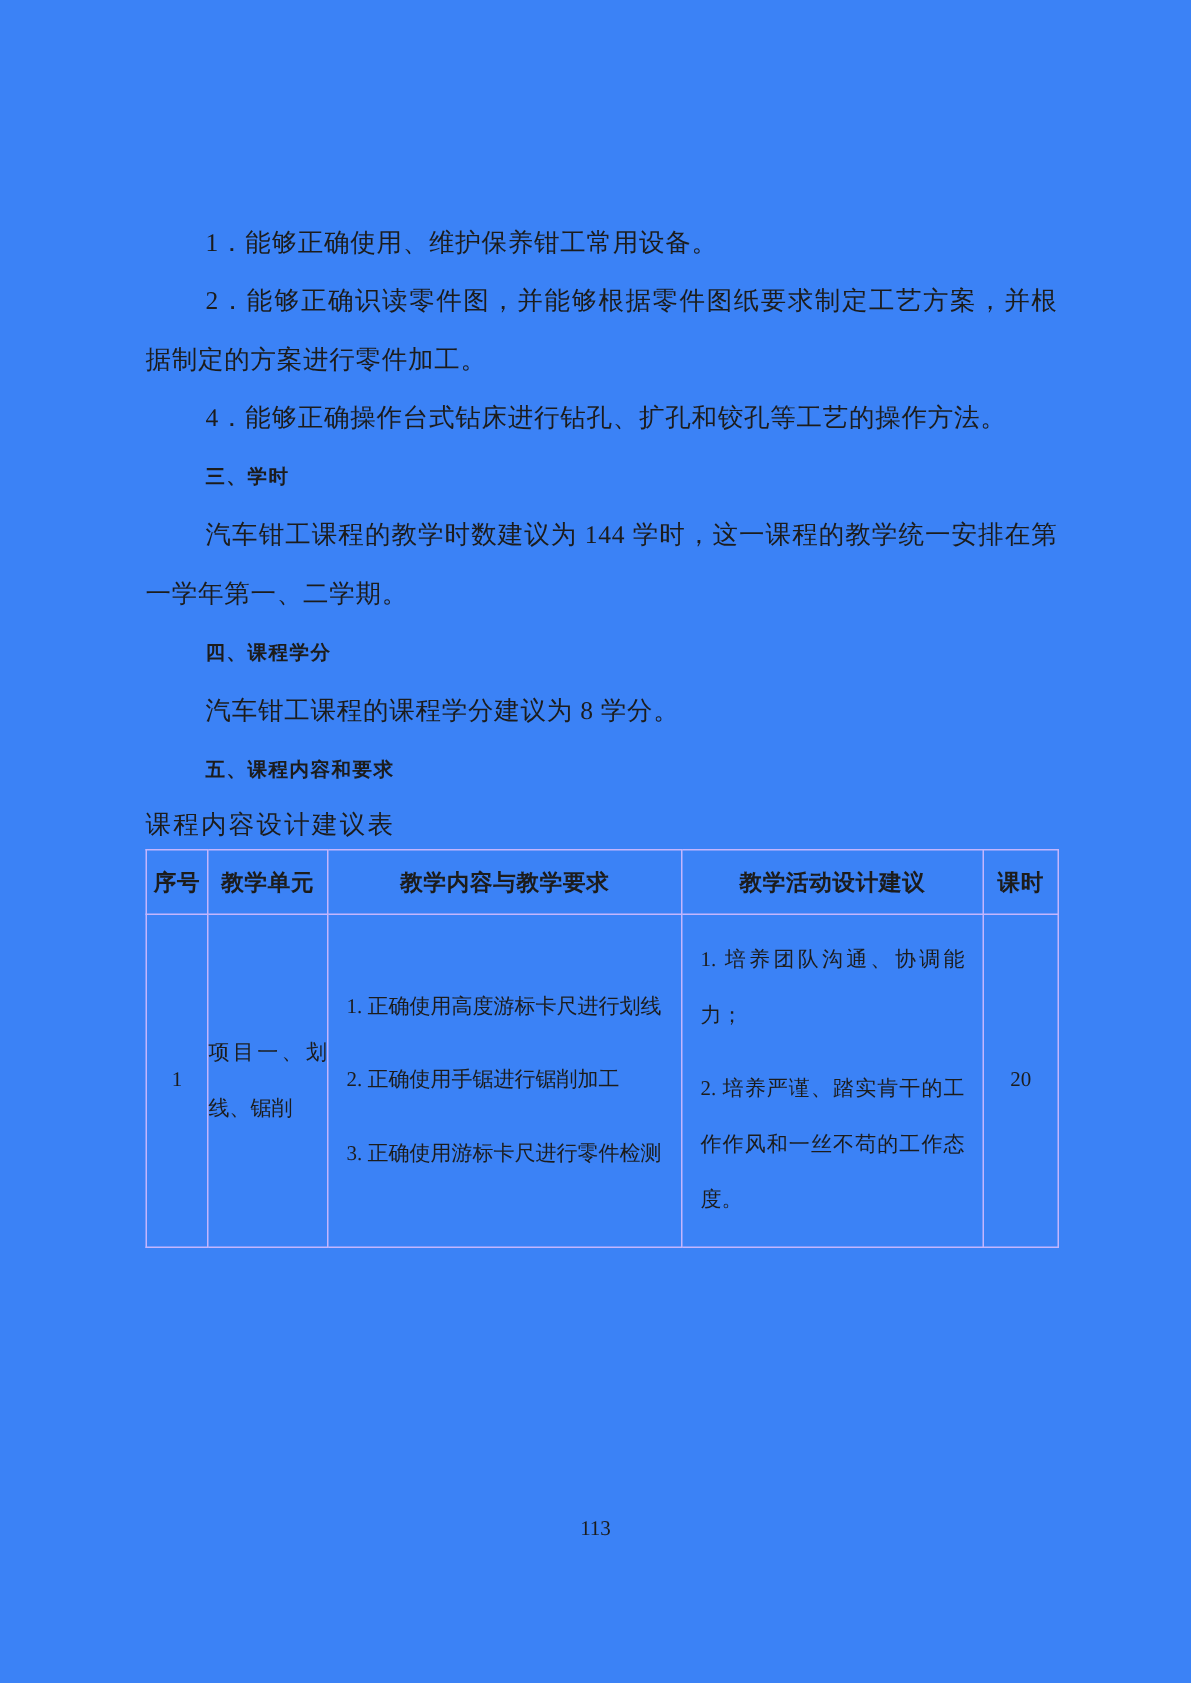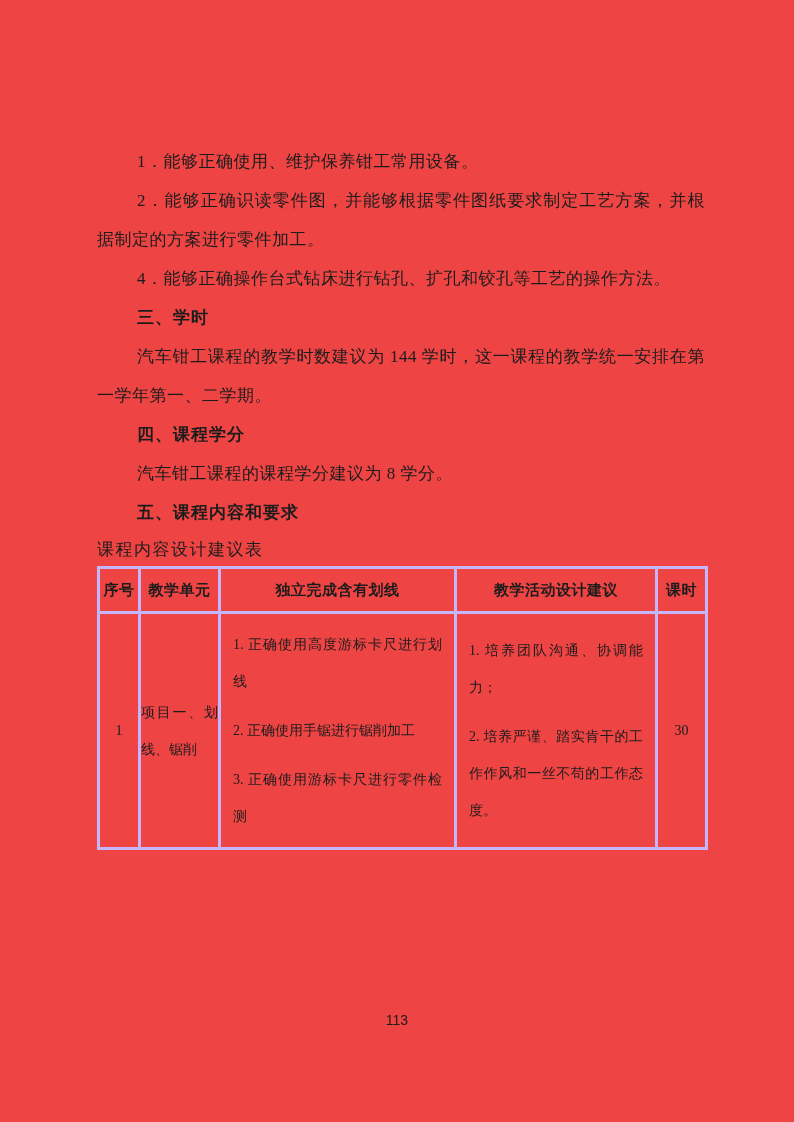--- a/index.html
+++ b/index.html
@@ -1,20 +1,20 @@
 <!DOCTYPE html>
 <html><head>
 <meta charset="utf-8">
 <style>
   html, body { margin: 0; padding: 0; background: #ffffff; }
   .page {
     position: relative;
     width: 794px;
     height: 1122px;
-    background: #ef4444;
+    background: #3b82f6;
     color: #1c1c1c;
     overflow: hidden;
   }
   .content {
     position: absolute;
     left: 97px;
     top: 142px;
     width: 608px;
   }
   .para {
@@ -22,41 +22,41 @@
     font-size: 17px;
     line-height: 39px;
     text-align: justify;
     text-indent: 40px;
     letter-spacing: 0.5px;
     margin: 0;
   }
   .heading {
     font-family: "Liberation Sans", "DejaVu Sans", sans-serif;
     font-weight: 700;
-    font-size: 17px;
+    font-size: 13px;
     line-height: 39px;
     text-indent: 40px;
     letter-spacing: 1px;
     margin: 0;
   }
   .table-title {
     font-family: "Liberation Serif", "DejaVu Serif", serif;
     font-size: 17px;
     line-height: 32px;
     letter-spacing: 1.5px;
     text-align: left;
     margin-top: 2px;
   }
   table.course-table {
     border-collapse: collapse;
     table-layout: fixed;
     width: 608px;
   }
   .course-table th, .course-table td {
-    border: 3px solid #c4b5fd;
+    border: 1px solid #c4b5fd;
     padding: 0;
   }
   .course-table th {
     font-family: "Liberation Sans", "DejaVu Sans", sans-serif;
     font-weight: 700;
     font-size: 15px;
     height: 42px;
     text-align: center;
     letter-spacing: 0.5px;
   }
@@ -79,21 +79,21 @@
   .cell-content p, .cell-activity p {
     margin: 12px;
     text-align: justify;
   }
   .page-number {
     position: absolute;
     left: 0;
     right: 0;
     top: 1012px;
     text-align: center;
-    font-family: Liberation Sans, sans-serif;
+    font-family: Liberation Serif, serif;
     font-size: 14px;
   }
 </style>
 </head>
 <body>
 
 <div class="page">
   <div class="content">
 
     <p class="para">1．能够正确使用、维护保养钳工常用设备。</p>
@@ -115,39 +115,39 @@
         <col style="width:41px">
         <col style="width:80px">
         <col style="width:236px">
         <col style="width:201px">
         <col style="width:50px">
       </colgroup>
       <thead>
         <tr>
           <th>序号</th>
           <th>教学单元</th>
-          <th>独立完成含有划线</th>
+          <th>教学内容与教学要求</th>
           <th>教学活动设计建议</th>
           <th>课时</th>
         </tr>
       </thead>
       <tbody>
         <tr class="row-main">
           <td class="cell-index">1</td>
           <td class="cell-unit">项目一、划线、锯削</td>
           <td class="cell-content">
             <p>1. 正确使用高度游标卡尺进行划线</p>
             <p>2. 正确使用手锯进行锯削加工</p>
             <p>3. 正确使用游标卡尺进行零件检测</p>
           </td>
           <td class="cell-activity">
             <p>1. 培养团队沟通、协调能力；</p>
             <p>2. 培养严谨、踏实肯干的工作作风和一丝不苟的工作态度。</p>
           </td>
-          <td class="cell-hours">30</td>
+          <td class="cell-hours">20</td>
         </tr>
       </tbody>
     </table>
 
   </div>
 
   <div class="page-number">113</div>
 </div>
 
 </body></html>

